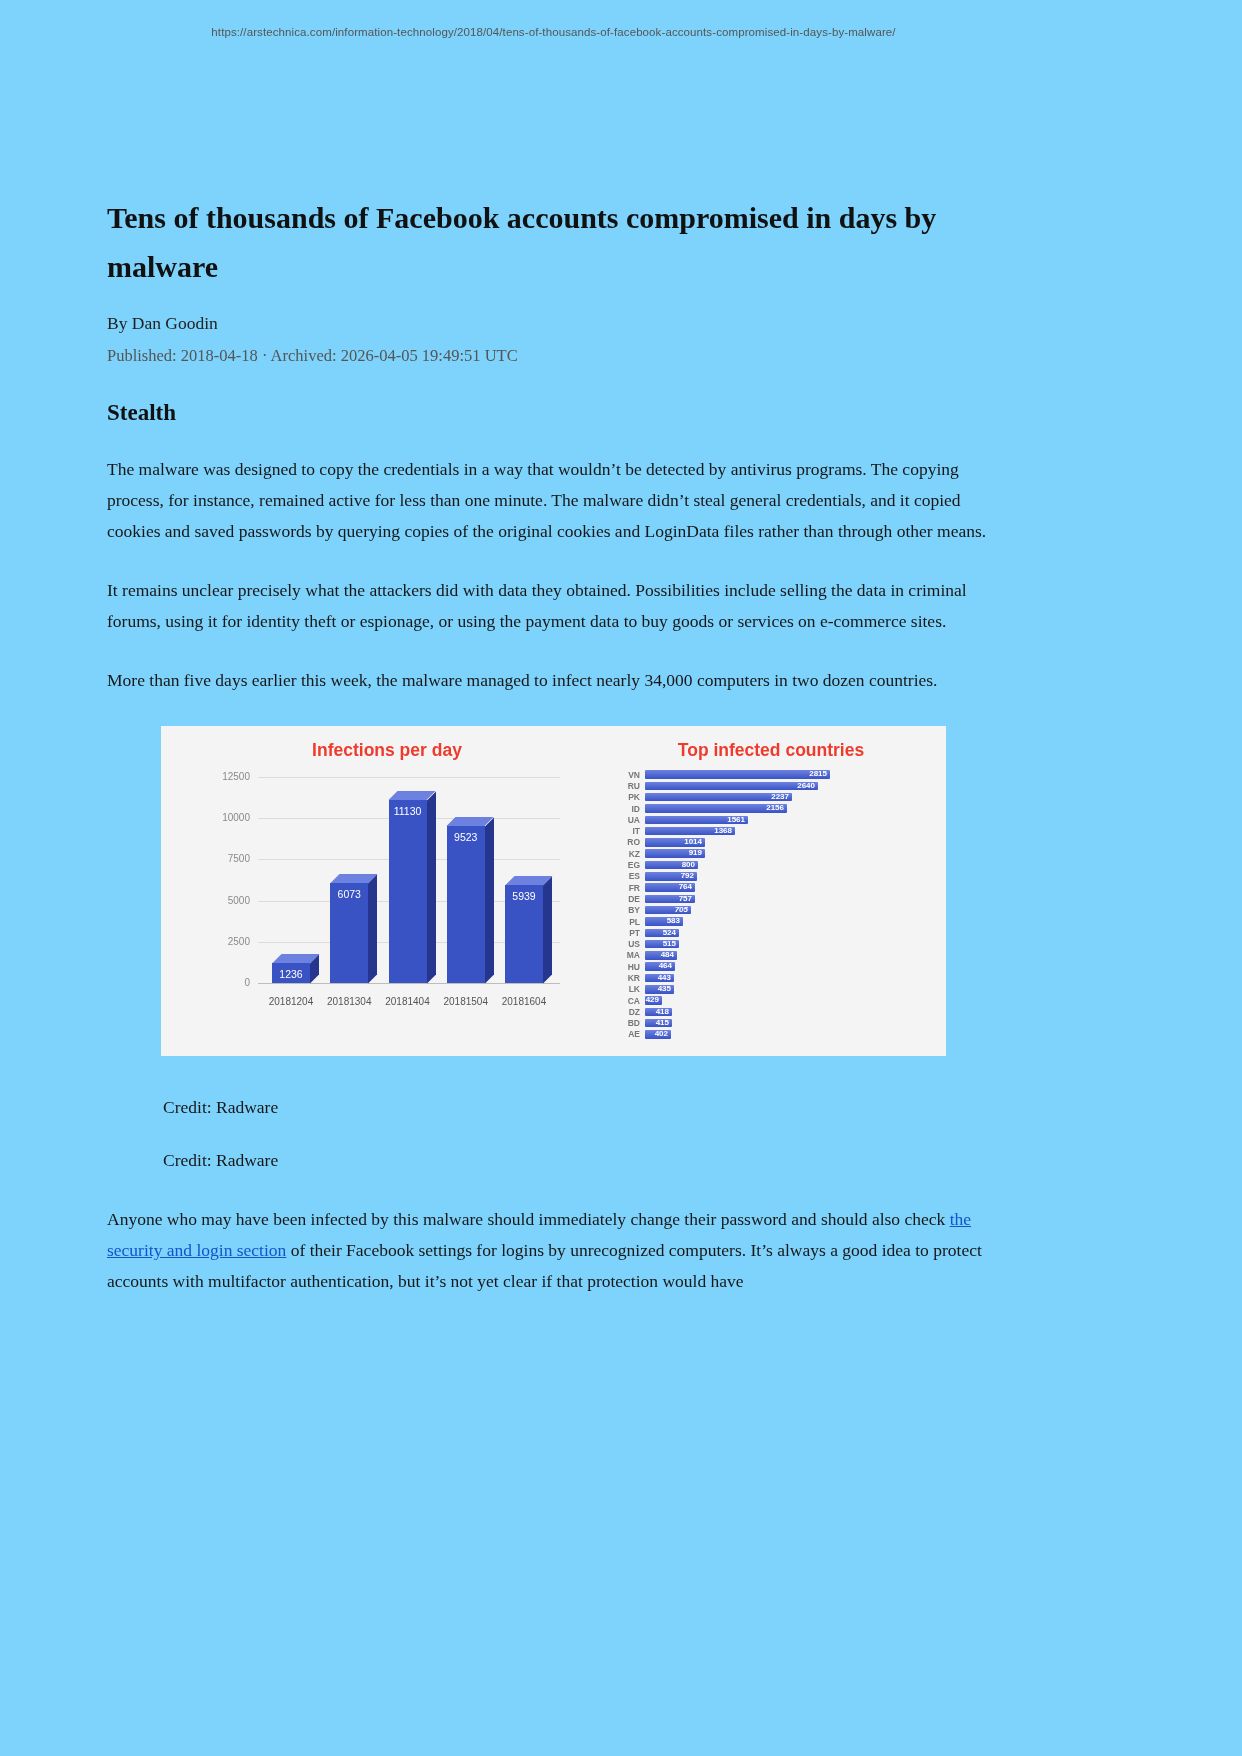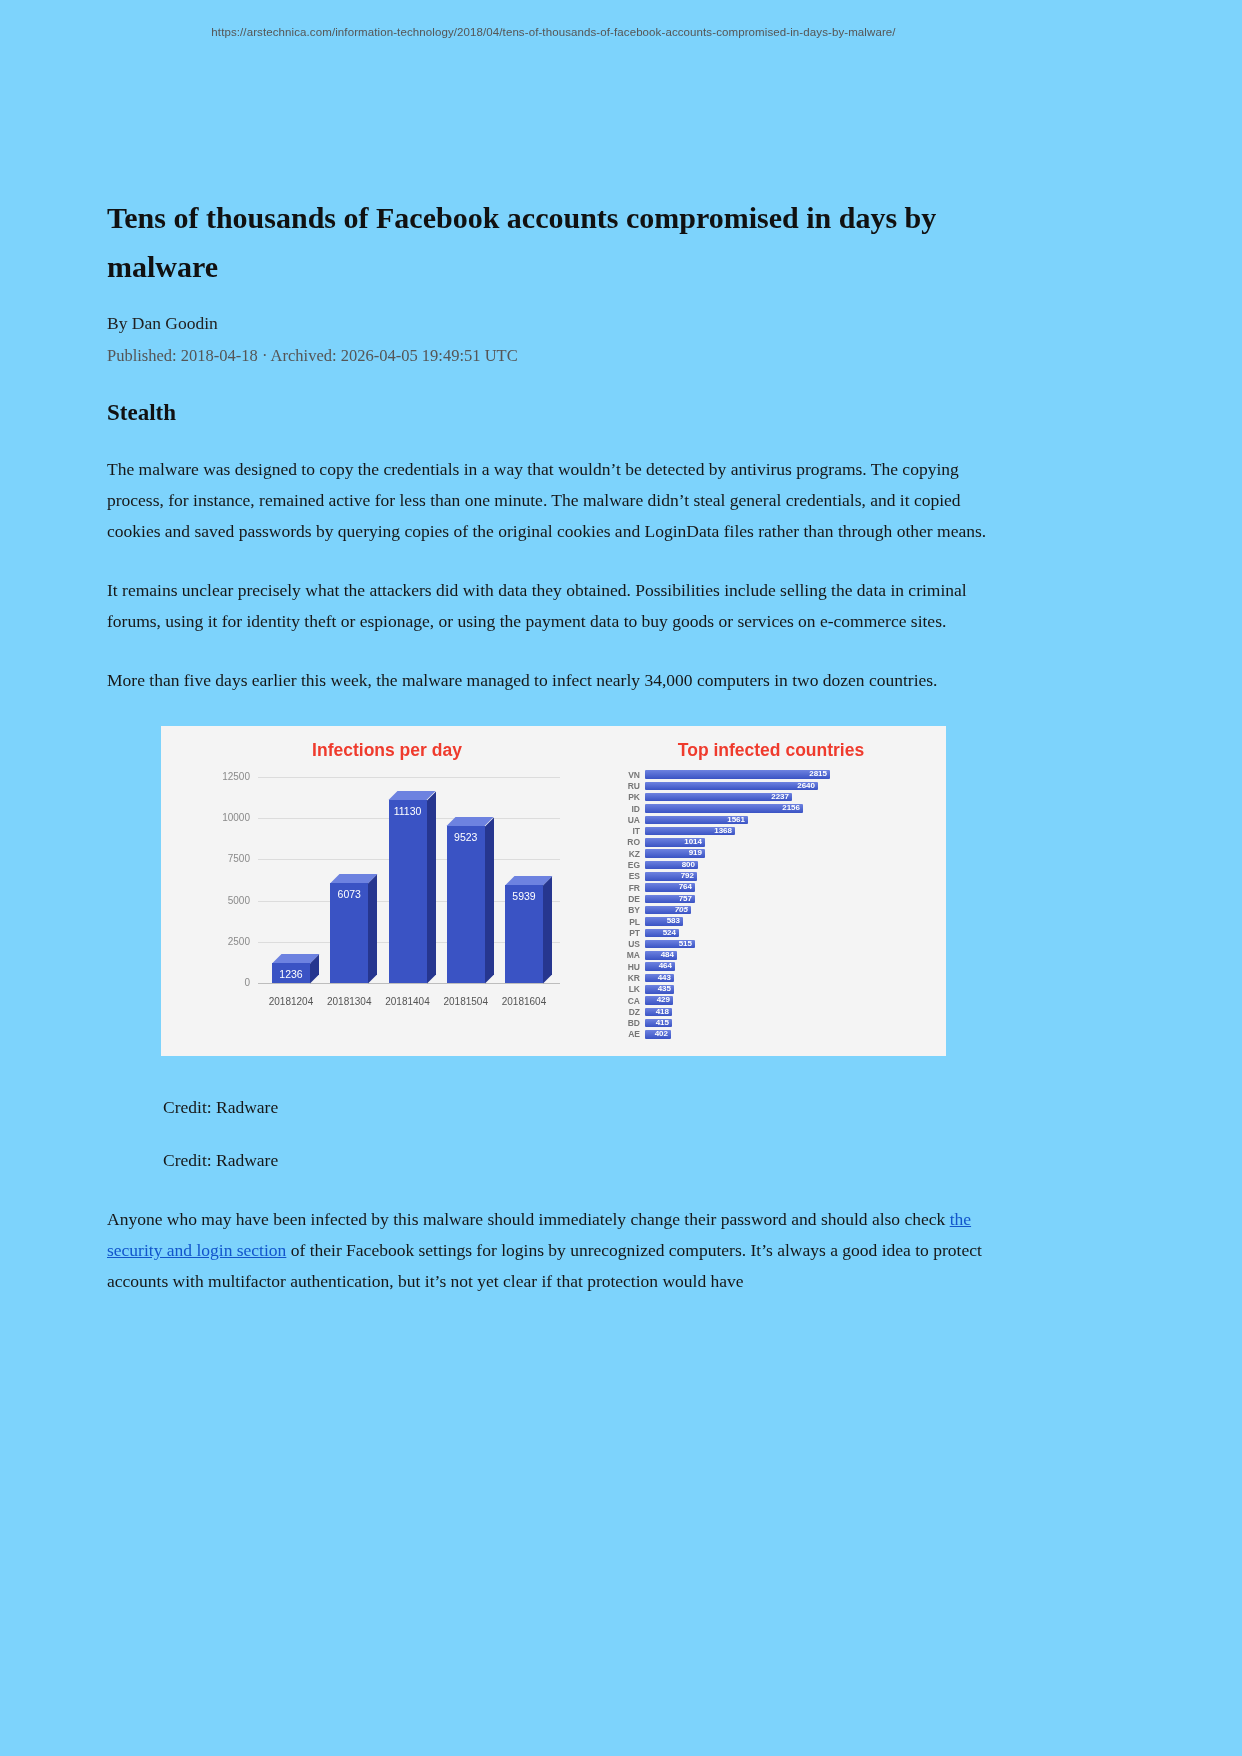--- a/index.html
+++ b/index.html
@@ -228,21 +228,21 @@
             </div>
           </div>
           <div class="hrow">
             <span class="hlabel">PK</span>
             <div class="hbar" style="width: 147px;">
               <span class="hval">2237</span>
             </div>
           </div>
           <div class="hrow">
             <span class="hlabel">ID</span>
-            <div class="hbar" style="width: 142px; padding-left: 16px;">
+            <div class="hbar" style="width: 142px;">
               <span class="hval">2156</span>
             </div>
           </div>
           <div class="hrow">
             <span class="hlabel">UA</span>
             <div class="hbar" style="width: 103px;">
               <span class="hval">1561</span>
             </div>
           </div>
           <div class="hrow">
@@ -300,21 +300,21 @@
             </div>
           </div>
           <div class="hrow">
             <span class="hlabel">PT</span>
             <div class="hbar" style="width: 34px;">
               <span class="hval">524</span>
             </div>
           </div>
           <div class="hrow">
             <span class="hlabel">US</span>
-            <div class="hbar" style="width: 34px; padding-left: 16px;">
+            <div class="hbar" style="width: 34px;">
               <span class="hval">515</span>
             </div>
           </div>
           <div class="hrow">
             <span class="hlabel">MA</span>
             <div class="hbar" style="width: 32px;">
               <span class="hval">484</span>
             </div>
           </div>
           <div class="hrow">
@@ -330,21 +330,21 @@
             </div>
           </div>
           <div class="hrow">
             <span class="hlabel">LK</span>
             <div class="hbar" style="width: 29px;">
               <span class="hval">435</span>
             </div>
           </div>
           <div class="hrow">
             <span class="hlabel">CA</span>
-            <div class="hbar" style="width: 28px;">
+            <div class="hbar" style="width: 17px;">
               <span class="hval">429</span>
             </div>
           </div>
           <div class="hrow">
             <span class="hlabel">DZ</span>
             <div class="hbar" style="width: 27px;">
               <span class="hval">418</span>
             </div>
           </div>
           <div class="hrow">

